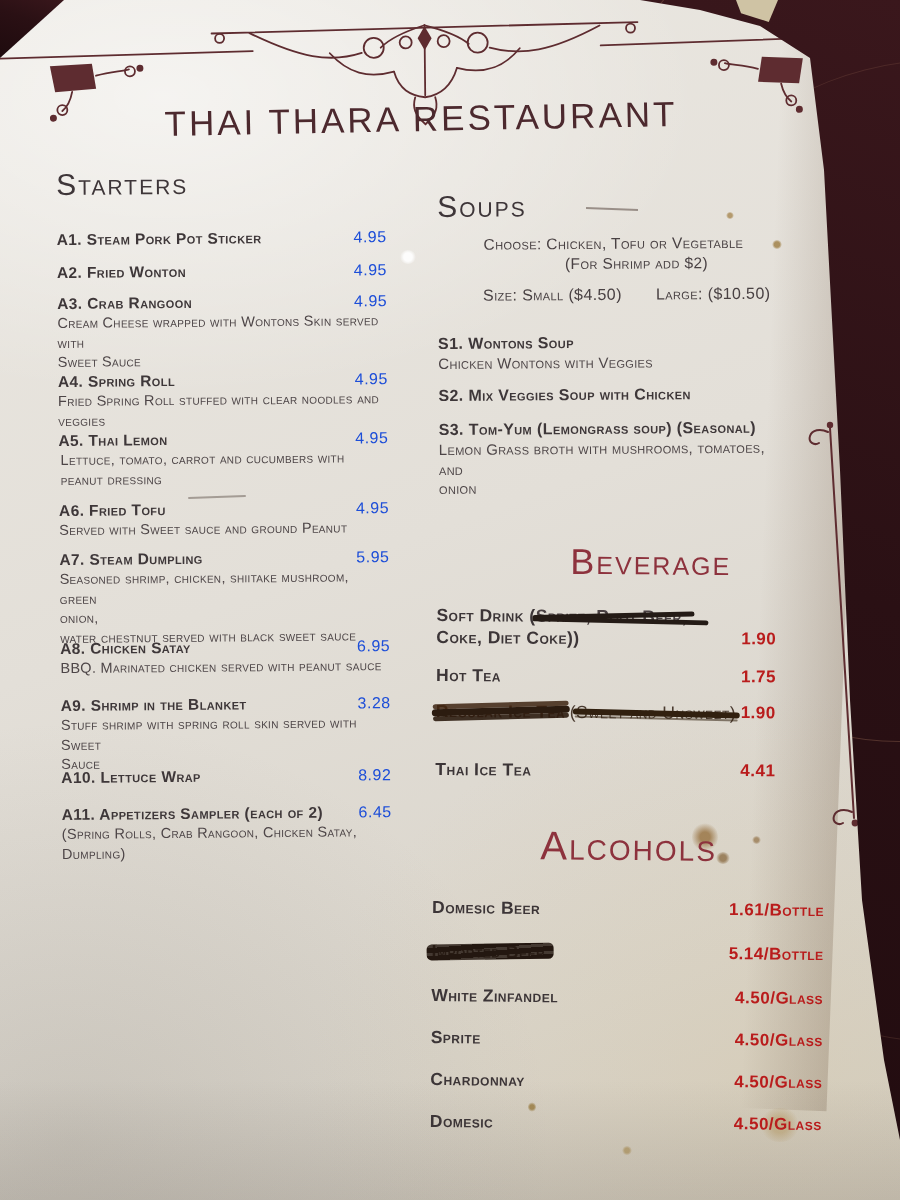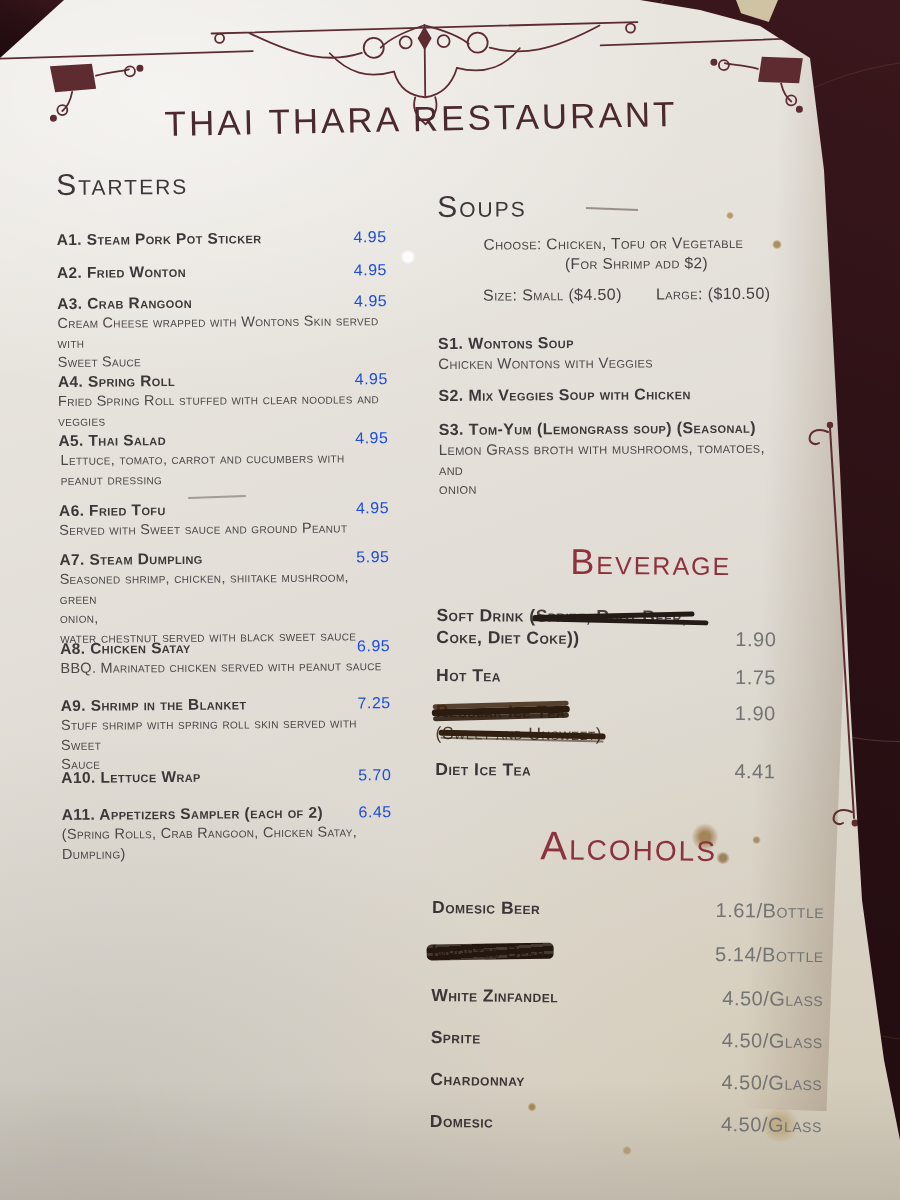--- a/index.html
+++ b/index.html
@@ -75,21 +75,21 @@
     letter-spacing:.4px;line-height:19px;
   }
   .iprice{font-size:16px;font-weight:400;color:#1d4ed8;line-height:19px;letter-spacing:.5px;}
   .desc{
     font-size:14.5px;font-weight:400;color:#4d4547;font-variant:small-caps;
     letter-spacing:.3px;line-height:19.5px;margin-top:1px;
   }
   .soup-note{font-size:15.5px;color:#494143;font-variant:small-caps;letter-spacing:.4px;text-align:center;}
   .size-line{display:flex;justify-content:center;gap:34px;font-size:16px;}
   .bev-name,.alc-name{font-size:17.5px;font-weight:600;color:#3c3537;font-variant:small-caps;letter-spacing:.5px;line-height:22px;}
-  .bev-price,.alc-price{font-size:20px;font-weight:400;color:#737373;font-variant:small-caps;letter-spacing:.5px;line-height:22px;}
+  .bev-price,.alc-price{font-size:17px;font-weight:700;color:#b91c1c;font-variant:small-caps;letter-spacing:.5px;line-height:22px;}
   
   .struck-double{position:relative;color:#4a4143;}
   .struck-double::before,.struck-double::after{
     content:"";position:absolute;left:-2%;right:-5%;height:5px;background:#241b16;border-radius:3px;
   }
   .struck-double::before{top:34%;transform:rotate(-1.6deg);}
   .struck-double::after{top:60%;transform:rotate(1deg);right:-14%;}
   .struck-heavy{position:relative;color:#5a3620;display:inline-block;}
   .struck-heavy::before{
     content:"";position:absolute;left:-3%;right:-4%;top:30%;height:7px;background:#2c1c10;border-radius:4px;
@@ -218,21 +218,21 @@
         <span class="iname">A4. Spring Roll</span>
         <span class="iprice">4.95</span>
       </div>
     <div class="desc">
       <div>Fried Spring Roll stuffed with clear noodles and</div>
       <div>veggies</div>
     </div>
   </div>
   <div class="mi" style="top:263px;">
     <div class="row">
-        <span class="iname">A5. Thai Salad</span>
+        <span class="iname">A5. Thai Lemon</span>
         <span class="iprice">4.95</span>
       </div>
     <div class="desc" style="padding-left:2px;">
       <div>Lettuce, tomato, carrot and cucumbers with</div>
       <div>peanut dressing</div>
     </div>
   </div>
   <div class="mi" style="top:333px;">
     <div class="row">
         <span class="iname">A6. Fried Tofu</span>
@@ -258,31 +258,31 @@
         <span class="iname">A8. Chicken Satay</span>
         <span class="iprice">6.95</span>
       </div>
     <div class="desc">
       <div>BBQ. Marinated chicken served with peanut sauce</div>
     </div>
   </div>
   <div class="mi" style="top:528px;">
     <div class="row">
         <span class="iname">A9. Shrimp in the Blanket</span>
-        <span class="iprice">7.25</span>
+        <span class="iprice">3.28</span>
       </div>
     <div class="desc">
       <div>Stuff shrimp with spring roll skin served with Sweet</div>
       <div>Sauce</div>
     </div>
   </div>
   <div class="mi" style="top:600px;">
     <div class="row">
         <span class="iname">A10. Lettuce Wrap</span>
-        <span class="iprice">5.70</span>
+        <span class="iprice">8.92</span>
       </div>
   </div>
   <div class="mi" style="top:637px;">
     <div class="row">
         <span class="iname">A11. Appetizers Sampler (each of 2)</span>
         <span class="iprice">6.45</span>
       </div>
     <div class="desc">
       <div>(Spring Rolls, Crab Rangoon, Chicken Satay,</div>
       <div>Dumpling)</div>
@@ -334,21 +334,21 @@
 
   <div class="mi row" style="top:160px;">
     <div>
       <div class="bev-name struck-heavy">Regular Ice Tea</div>
       <div class="bev-name struck-single" style="font-weight:400;">(Sweet and Unsweet)</div>
     </div>
     <span class="bev-price">1.90</span>
   </div>
 
   <div class="mi row" style="top:218px;">
-    <span class="bev-name">Diet Ice Tea</span>
+    <span class="bev-name">Thai Ice Tea</span>
     <span class="bev-price">4.41</span>
   </div>
 </div>
 
 <div class="block alcohols">
   <div class="red-head">Alcohols</div>
 
   <div class="mi row" style="top:74px;">
     <span class="alc-name">Domesic Beer</span>
     <span class="alc-price">1.61/Bottle</span>

